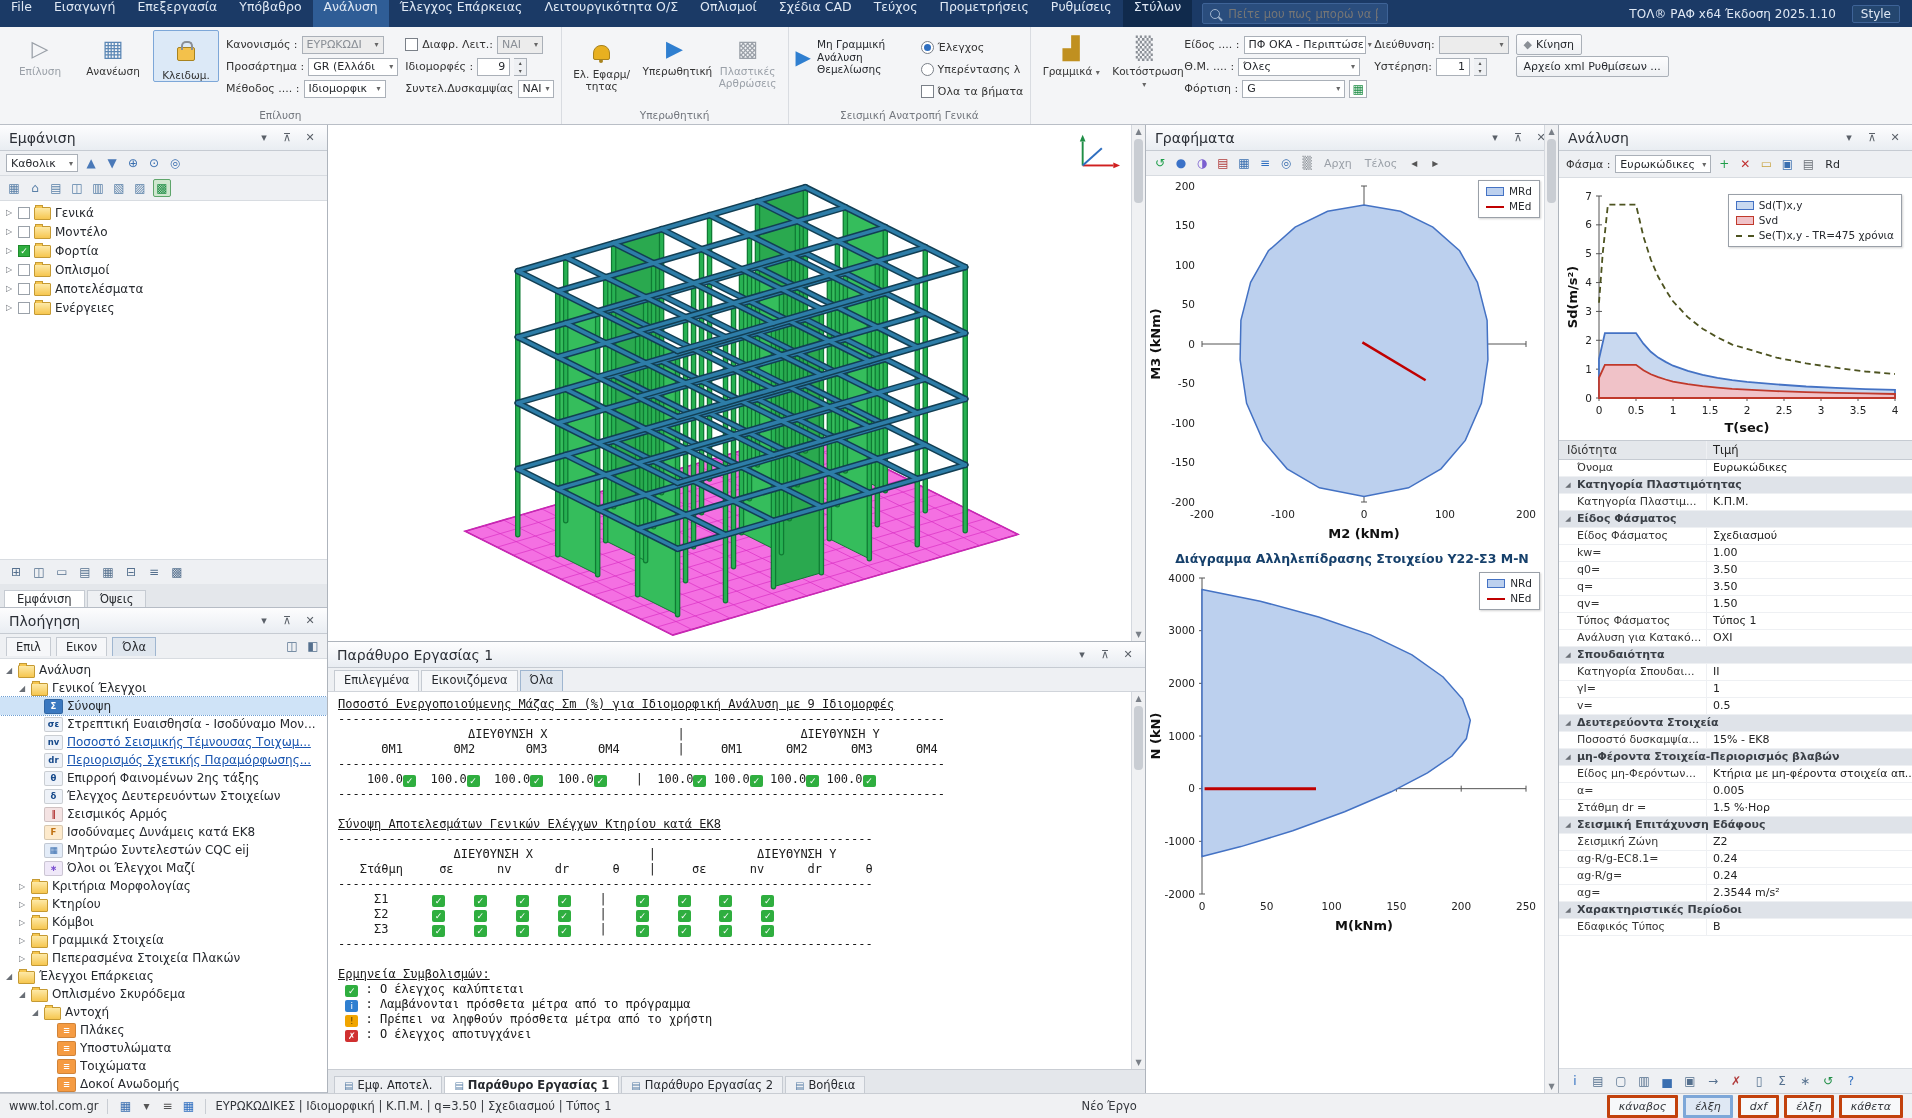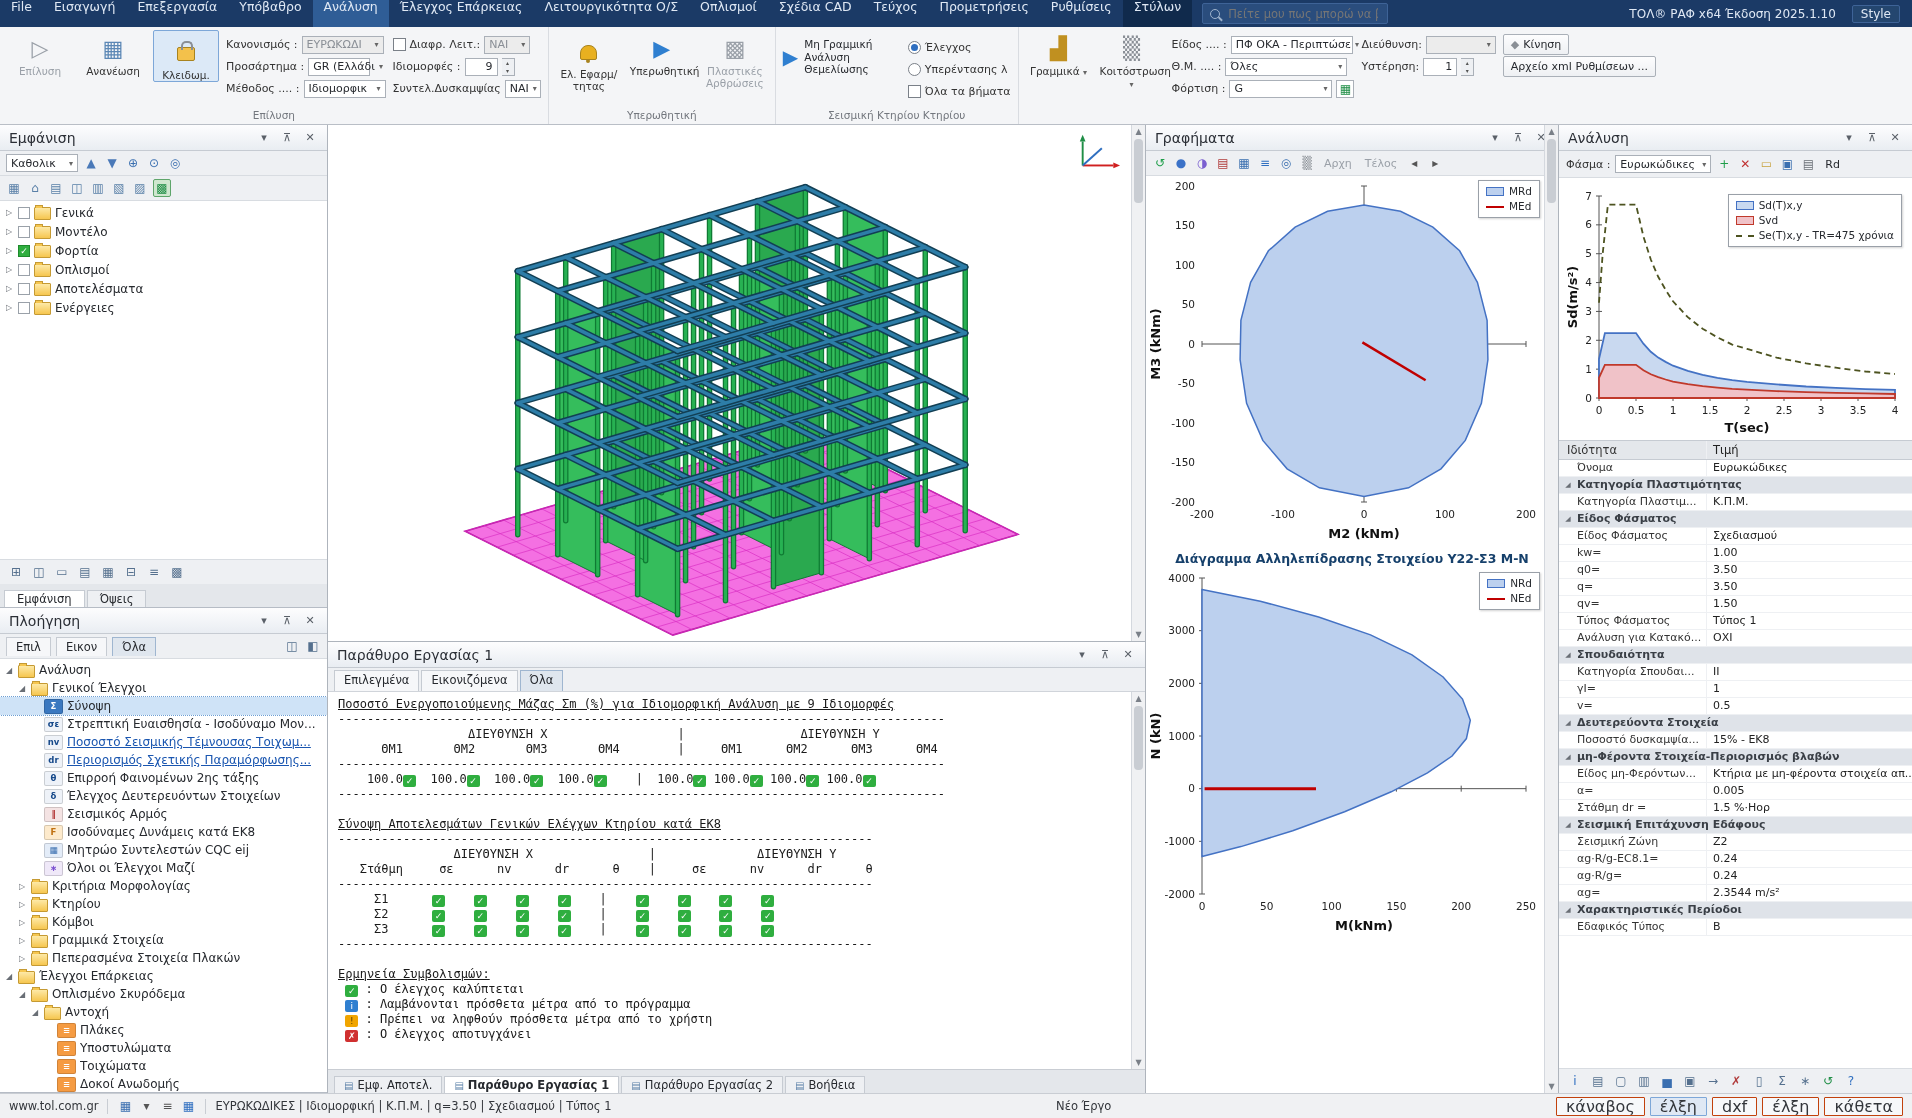--- a/index.html
+++ b/index.html
@@ -127,21 +127,21 @@
 .pgrid{flex:1;min-height:0;background:#fff;overflow:hidden;font-size:11px;}
 .pg-row{display:flex;height:16px;line-height:16px;border-bottom:1px solid #eef0f3;white-space:nowrap;overflow:hidden;}
 .pg-name{width:148px;flex:none;padding-left:18px;color:#333;border-right:1px solid #eef0f3;overflow:hidden;box-sizing:border-box;}
 .pg-val{flex:1;padding-left:6px;overflow:hidden;color:#222;}
 .pg-group{background:#dfe3e9;color:#3a3f46;font-weight:bold;padding-left:4px;gap:4px;align-items:center;display:flex;}
 .pg-mk{font-size:7px;color:#6a6f76;width:10px;text-align:center;}
 
 
 .statusbar{height:24px;flex:none;background:#f0f1f3;border-top:1px solid #c9cdd3;display:flex;align-items:center;font-size:11.5px;gap:9px;padding:0 9px;color:#33363b;}
 .ssep{width:1px;height:15px;background:#c9cdd3;}
-.schip{border:1px solid #c2410c;background:#f7f8fa;height:17px;line-height:17px;padding:0 9px;font-size:16px;border-radius:1px;}
+.schip{border:3px solid #c2410c;background:#f7f8fa;height:17px;line-height:17px;padding:0 9px;font-size:11px;border-radius:1px;font-style:italic;}
 .schip.on{background:#dfe8f4;border-color:#7da7d8;}
 .sgrow{flex:1;}
 </style>
 </head>
 <body>
 
 <div class="app">
 
   <header class="menubar">
     <nav class="mtabs">
@@ -187,21 +187,21 @@
         <div class="rfields">
           <div class="rfield">
               <span class="flabel">Κανονισμός :</span>
             <div class="combo disabled" style="width:82px">
                 <span>ΕΥΡΩΚΩΔΙ</span>
                 <span class="car">▾</span>
               </div>
             </div>
           <div class="rfield">
               <span class="flabel">Προσάρτημα :</span>
-            <div class="combo" style="width:62px">
+            <div class="combo" style="width:90px">
                 <span>GR (Ελλάδι</span>
                 <span class="car">▾</span>
               </div>
             </div>
           <div class="rfield">
               <span class="flabel">Μέθοδος .... :</span>
             <div class="combo" style="width:82px">
                 <span>Ιδιομορφικ</span>
                 <span class="car">▾</span>
               </div>
@@ -270,21 +270,21 @@
           <div class="rfield">
               <span class="radio"></span>
               <span class="flabel">Υπερέντασης λ</span>
             </div>
           <div class="rfield">
               <span class="chk"></span>
               <span class="flabel">Όλα τα βήματα</span>
             </div>
         </div>
       </div>
-      <div class="rlabel">Σεισμική Κτηρίου Κτηρίου</div>
+      <div class="rlabel">Σεισμική Ανατροπή Γενικά</div>
     </div>
 
     <div class="rgroup" style="flex:1;border-right:none;">
       <div class="rbody">
         <div class="bigbtn">
           <span class="bicon" style="color:#c09020;">▟</span>
           <span>Γραμμικά</span> <span class="car">▾</span>
         </div>
         <div class="bigbtn">
           <span class="bicon" style="color:#8a8f96;">▒</span>

